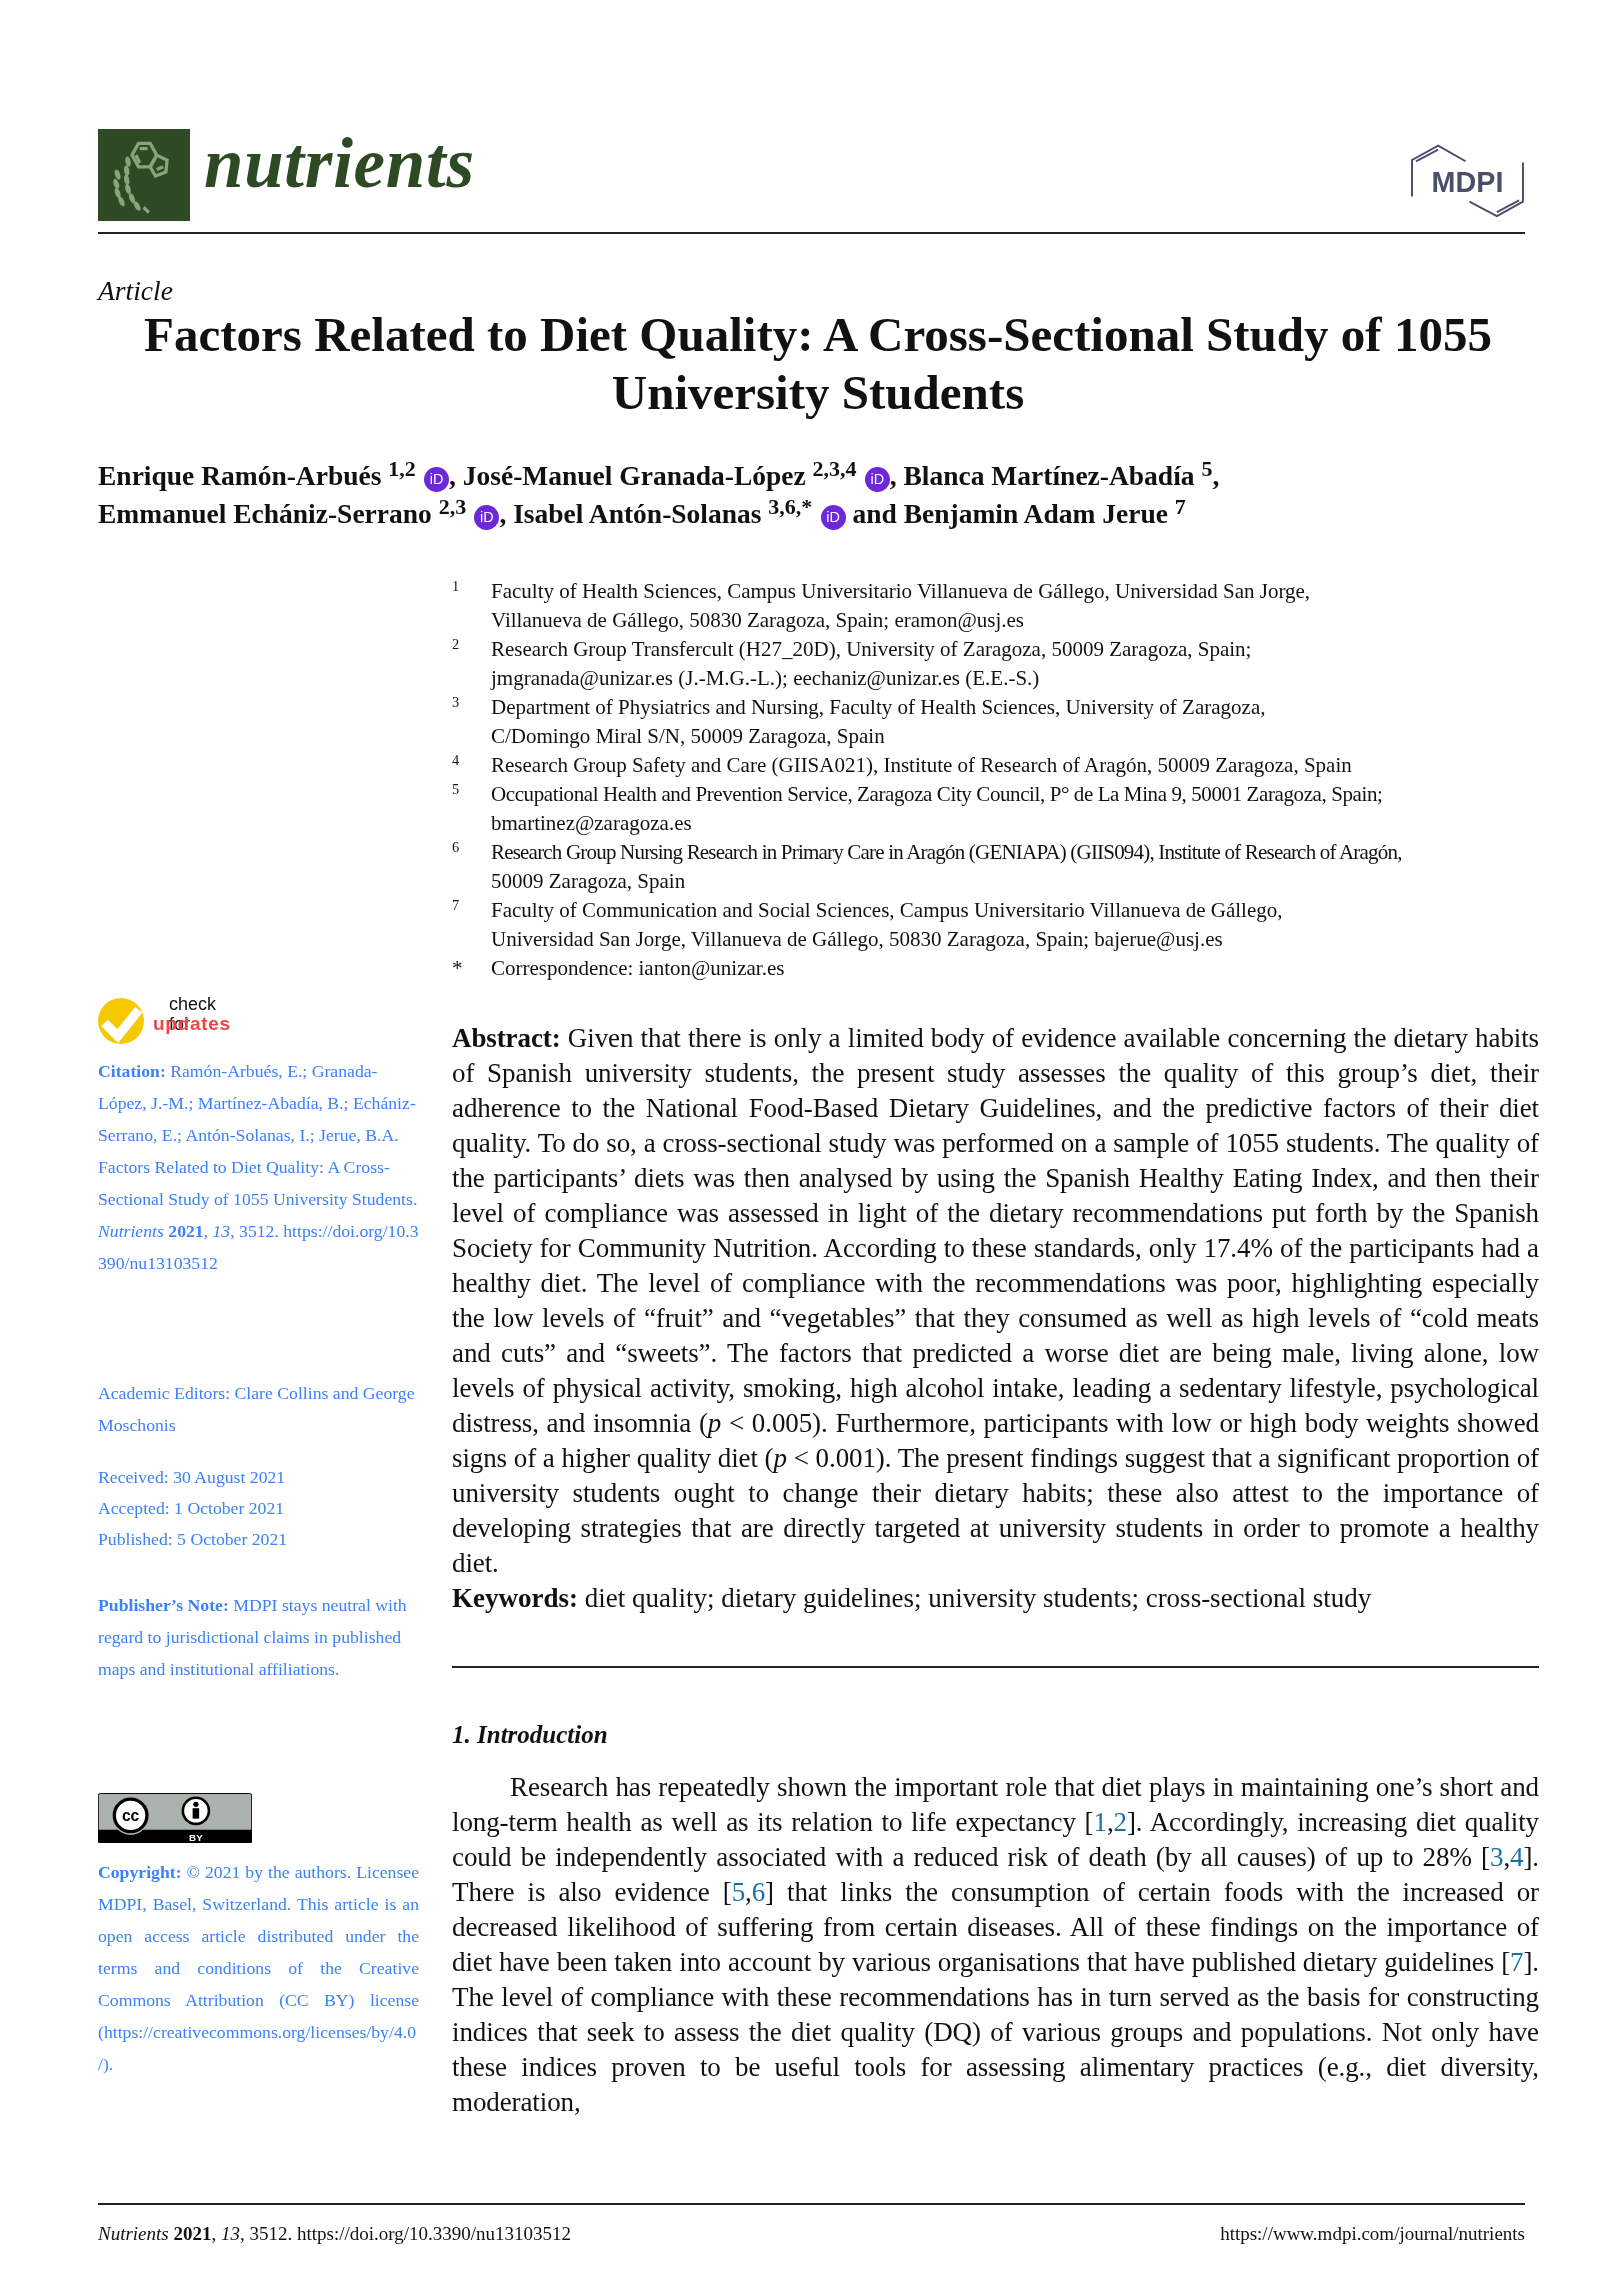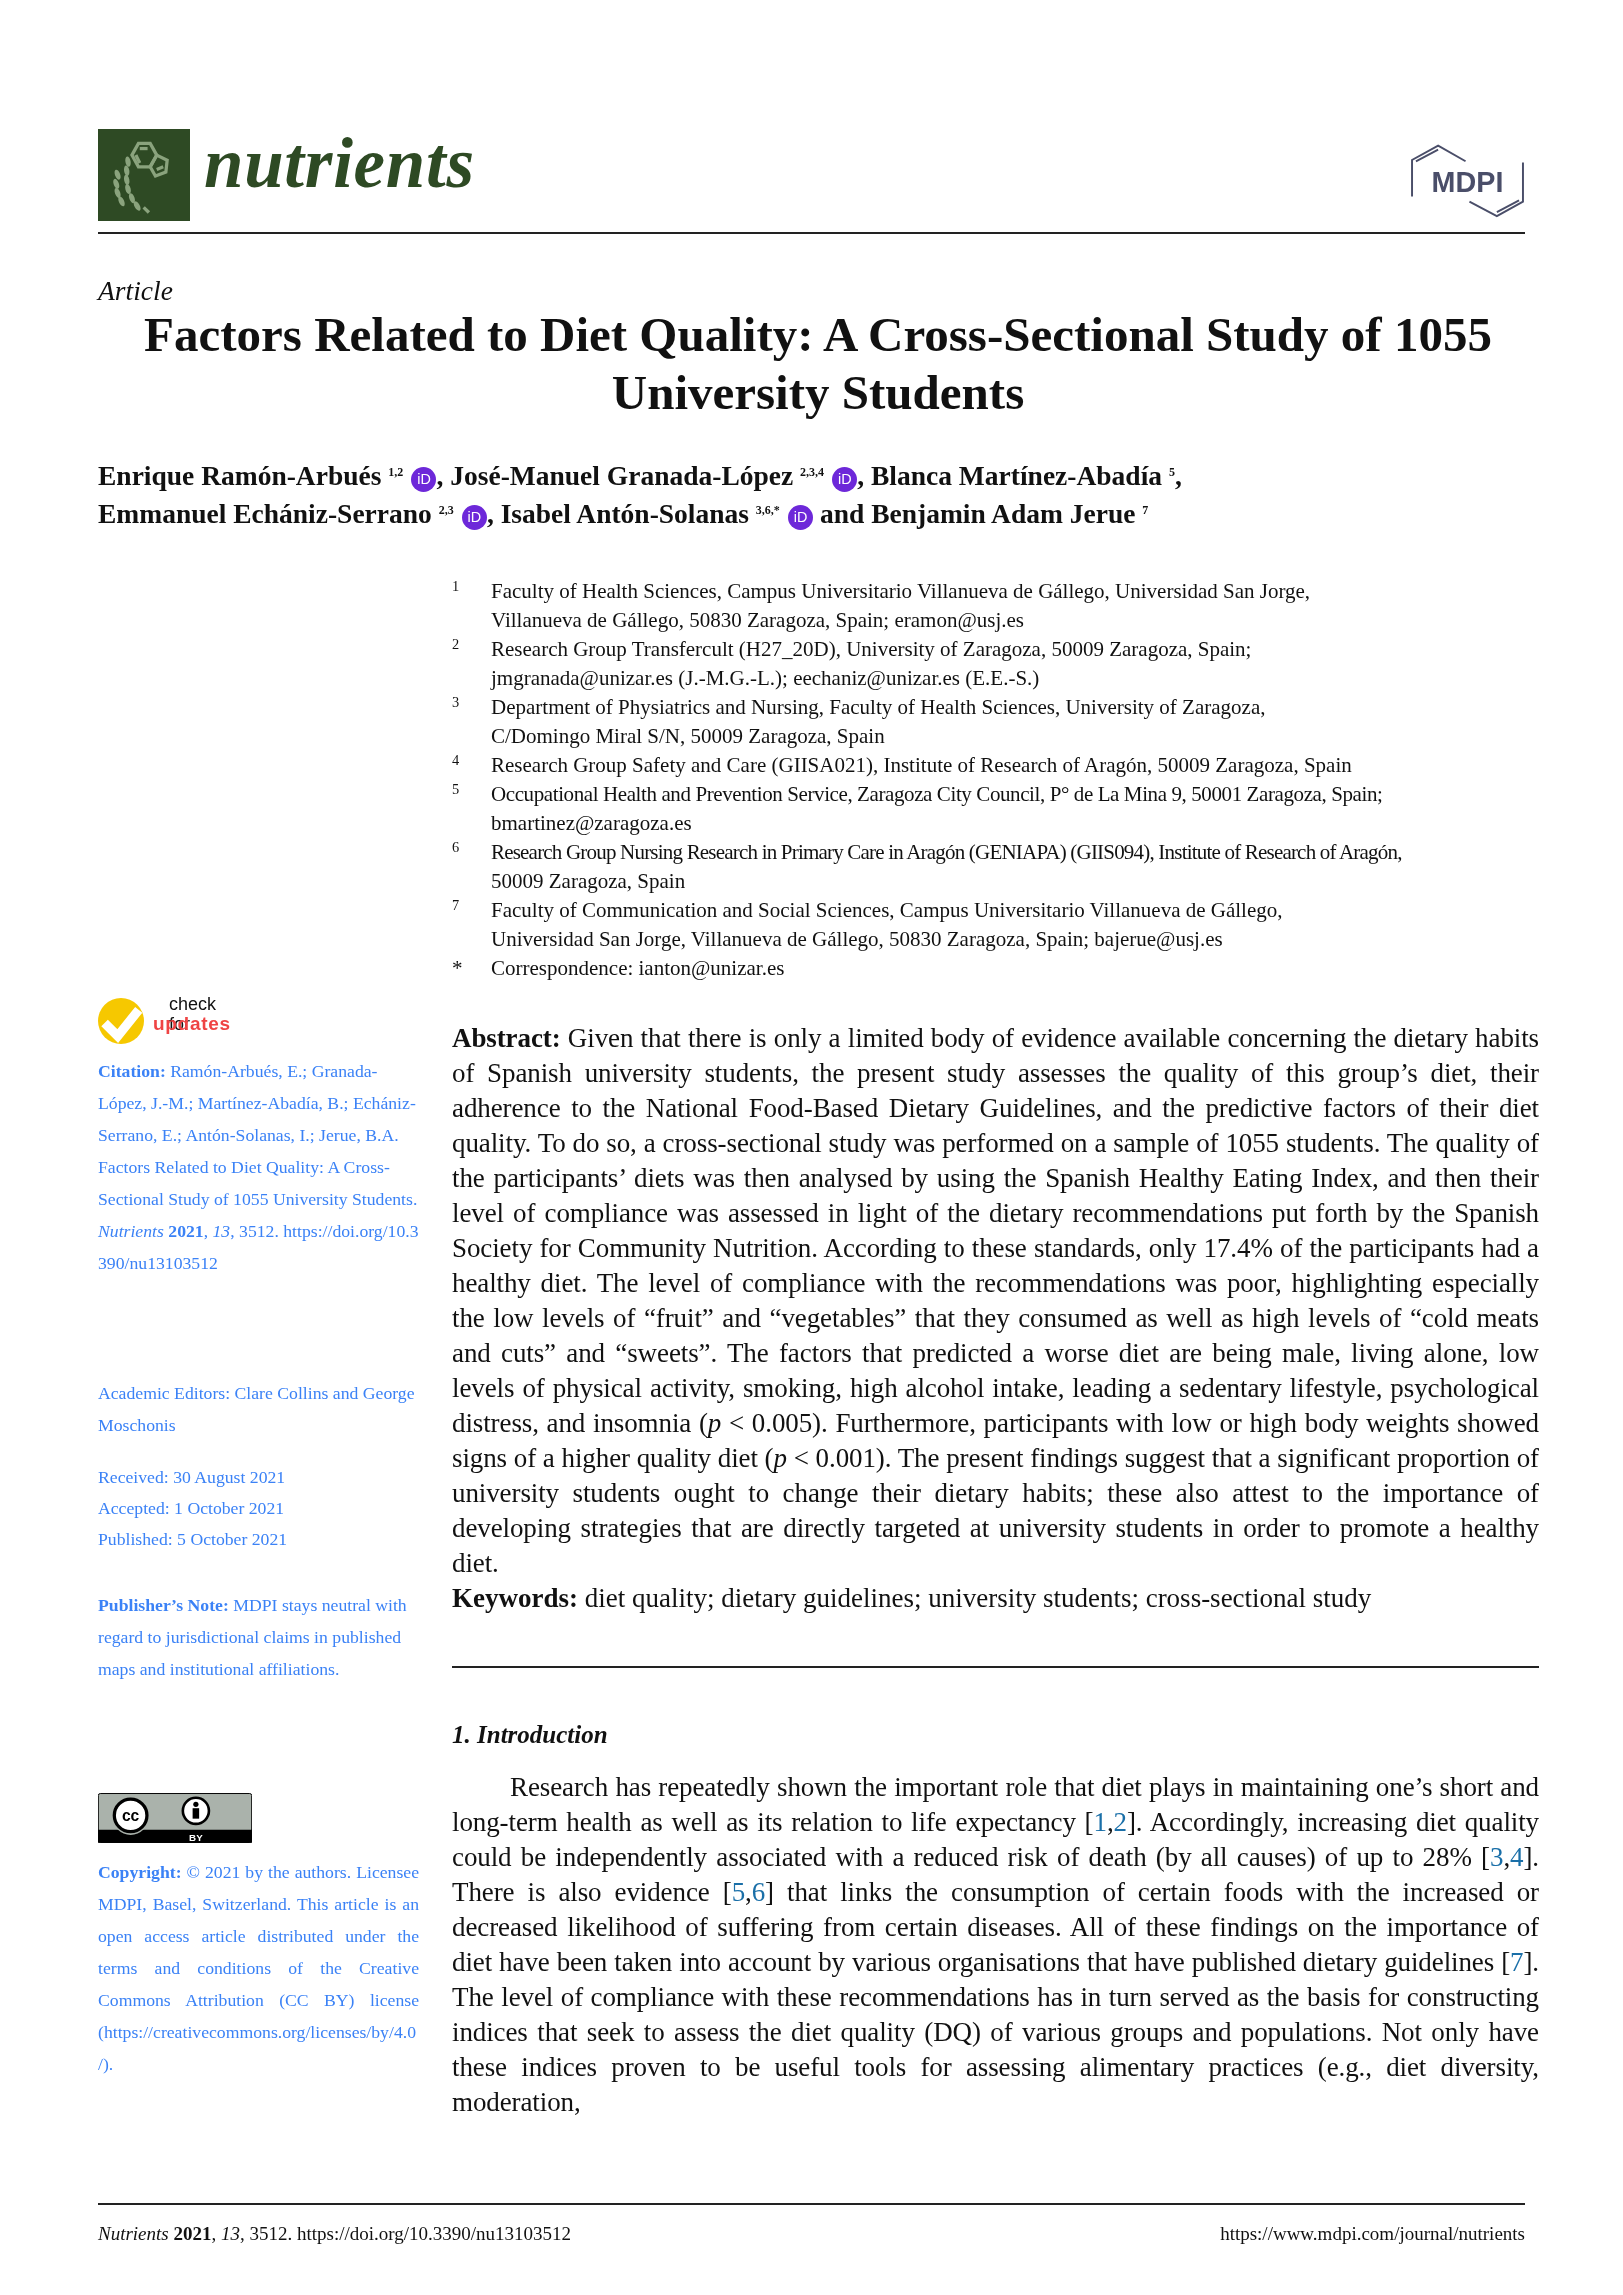--- a/index.html
+++ b/index.html
@@ -9,21 +9,21 @@
   
   .logo-box { position: absolute; left: 98px; top: 129px; width: 92px; height: 92px; background: #2e4a24; }
   .journal-name { position: absolute; left: 204px; top: 128px; font-family: "Liberation Serif", serif; font-style: italic; font-weight: bold; font-size: 71px; color: #2e4a24; letter-spacing: 0.7px; line-height: 1; }
   .mdpi-logo { position: absolute; left: 1409px; top: 143px; width: 117px; height: 77px; }
   .header-rule { position: absolute; left: 98px; top: 232px; width: 1427px; height: 2px; background: #222; }
 
   .article-type { position: absolute; left: 98px; top: 275px; font-style: italic; font-size: 27.5px; color: #111; }
   .title { position: absolute; left: 98px; top: 306px; width: 1440px; font-weight: bold; font-size: 49px; line-height: 58px; color: #111; text-align: center; }
 
   .authors { position: absolute; left: 98px; top: 457px; width: 1440px; font-weight: bold; font-size: 27.5px; line-height: 38px; }
-  .authors sup { font-size: 12px; vertical-align: 9.2px; line-height: 0; margin-top: 38px; }
+  .authors sup { font-size: 22px; vertical-align: 9.2px; line-height: 0; margin-top: 38px; }
   .orcid { display: inline-block; width: 25px; height: 25px; border-radius: 50%; background: #6d28d9; color: #fff; font-family: "Liberation Sans", sans-serif; font-size: 14.4px; font-weight: normal; text-align: center; line-height: 25px; vertical-align: 1.3px; margin-left: 1.3px; }
 
   
   .affils { position: absolute; left: 452px; top: 577px; width: 1087px; font-size: 21px; line-height: 29px; }
   .affil { position: relative; padding-left: 39px; }
   .affil .num { position: absolute; left: 0; top: -5.2px; font-size: 14.4px; }
   .affil .num.star { top: 0; font-size: 21px; }
 
   
   .sidebar { position: absolute; left: 98px; width: 321px; font-size: 17.7px; line-height: 32px; color: #3b82f6; }

